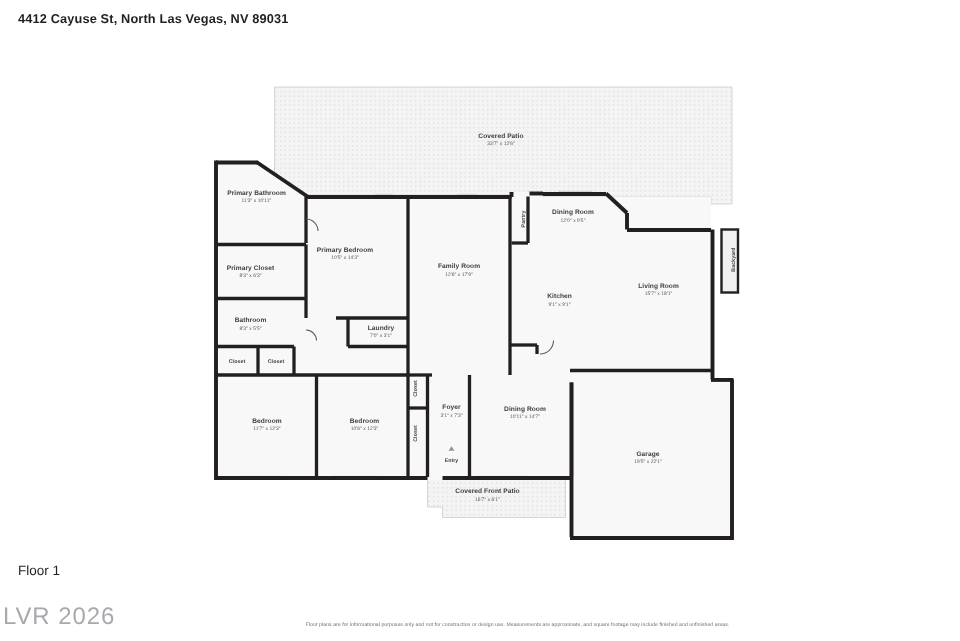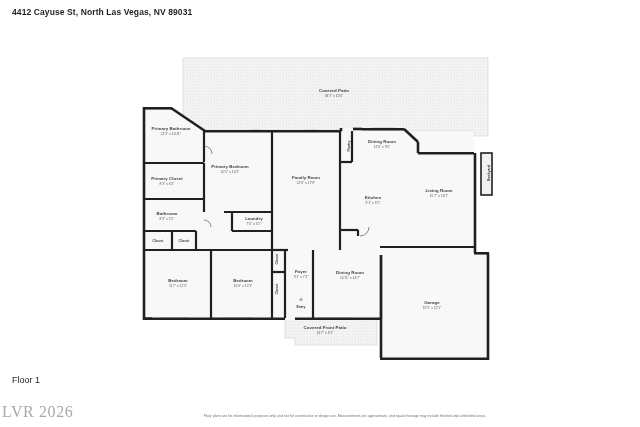--- a/index.html
+++ b/index.html
@@ -35,21 +35,21 @@
     color: #231f20;
   }
   #watermark {
     position: absolute;
     left: 2px;
     top: 403px;
     font-size: 16px;
     font-weight: normal;
     letter-spacing: 0.6px;
     color: #a7a9ac;
-    font-family: Liberation Serif, serif;
+    font-family: Liberation Sans, sans-serif;
   }
   #disclaimer {
     position: absolute;
     left: 145px;
     top: 414px;
     width: 400px;
     font-size: 3.4px;
     line-height: 1.3;
     color: #6d6e71;
     text-align: center;

